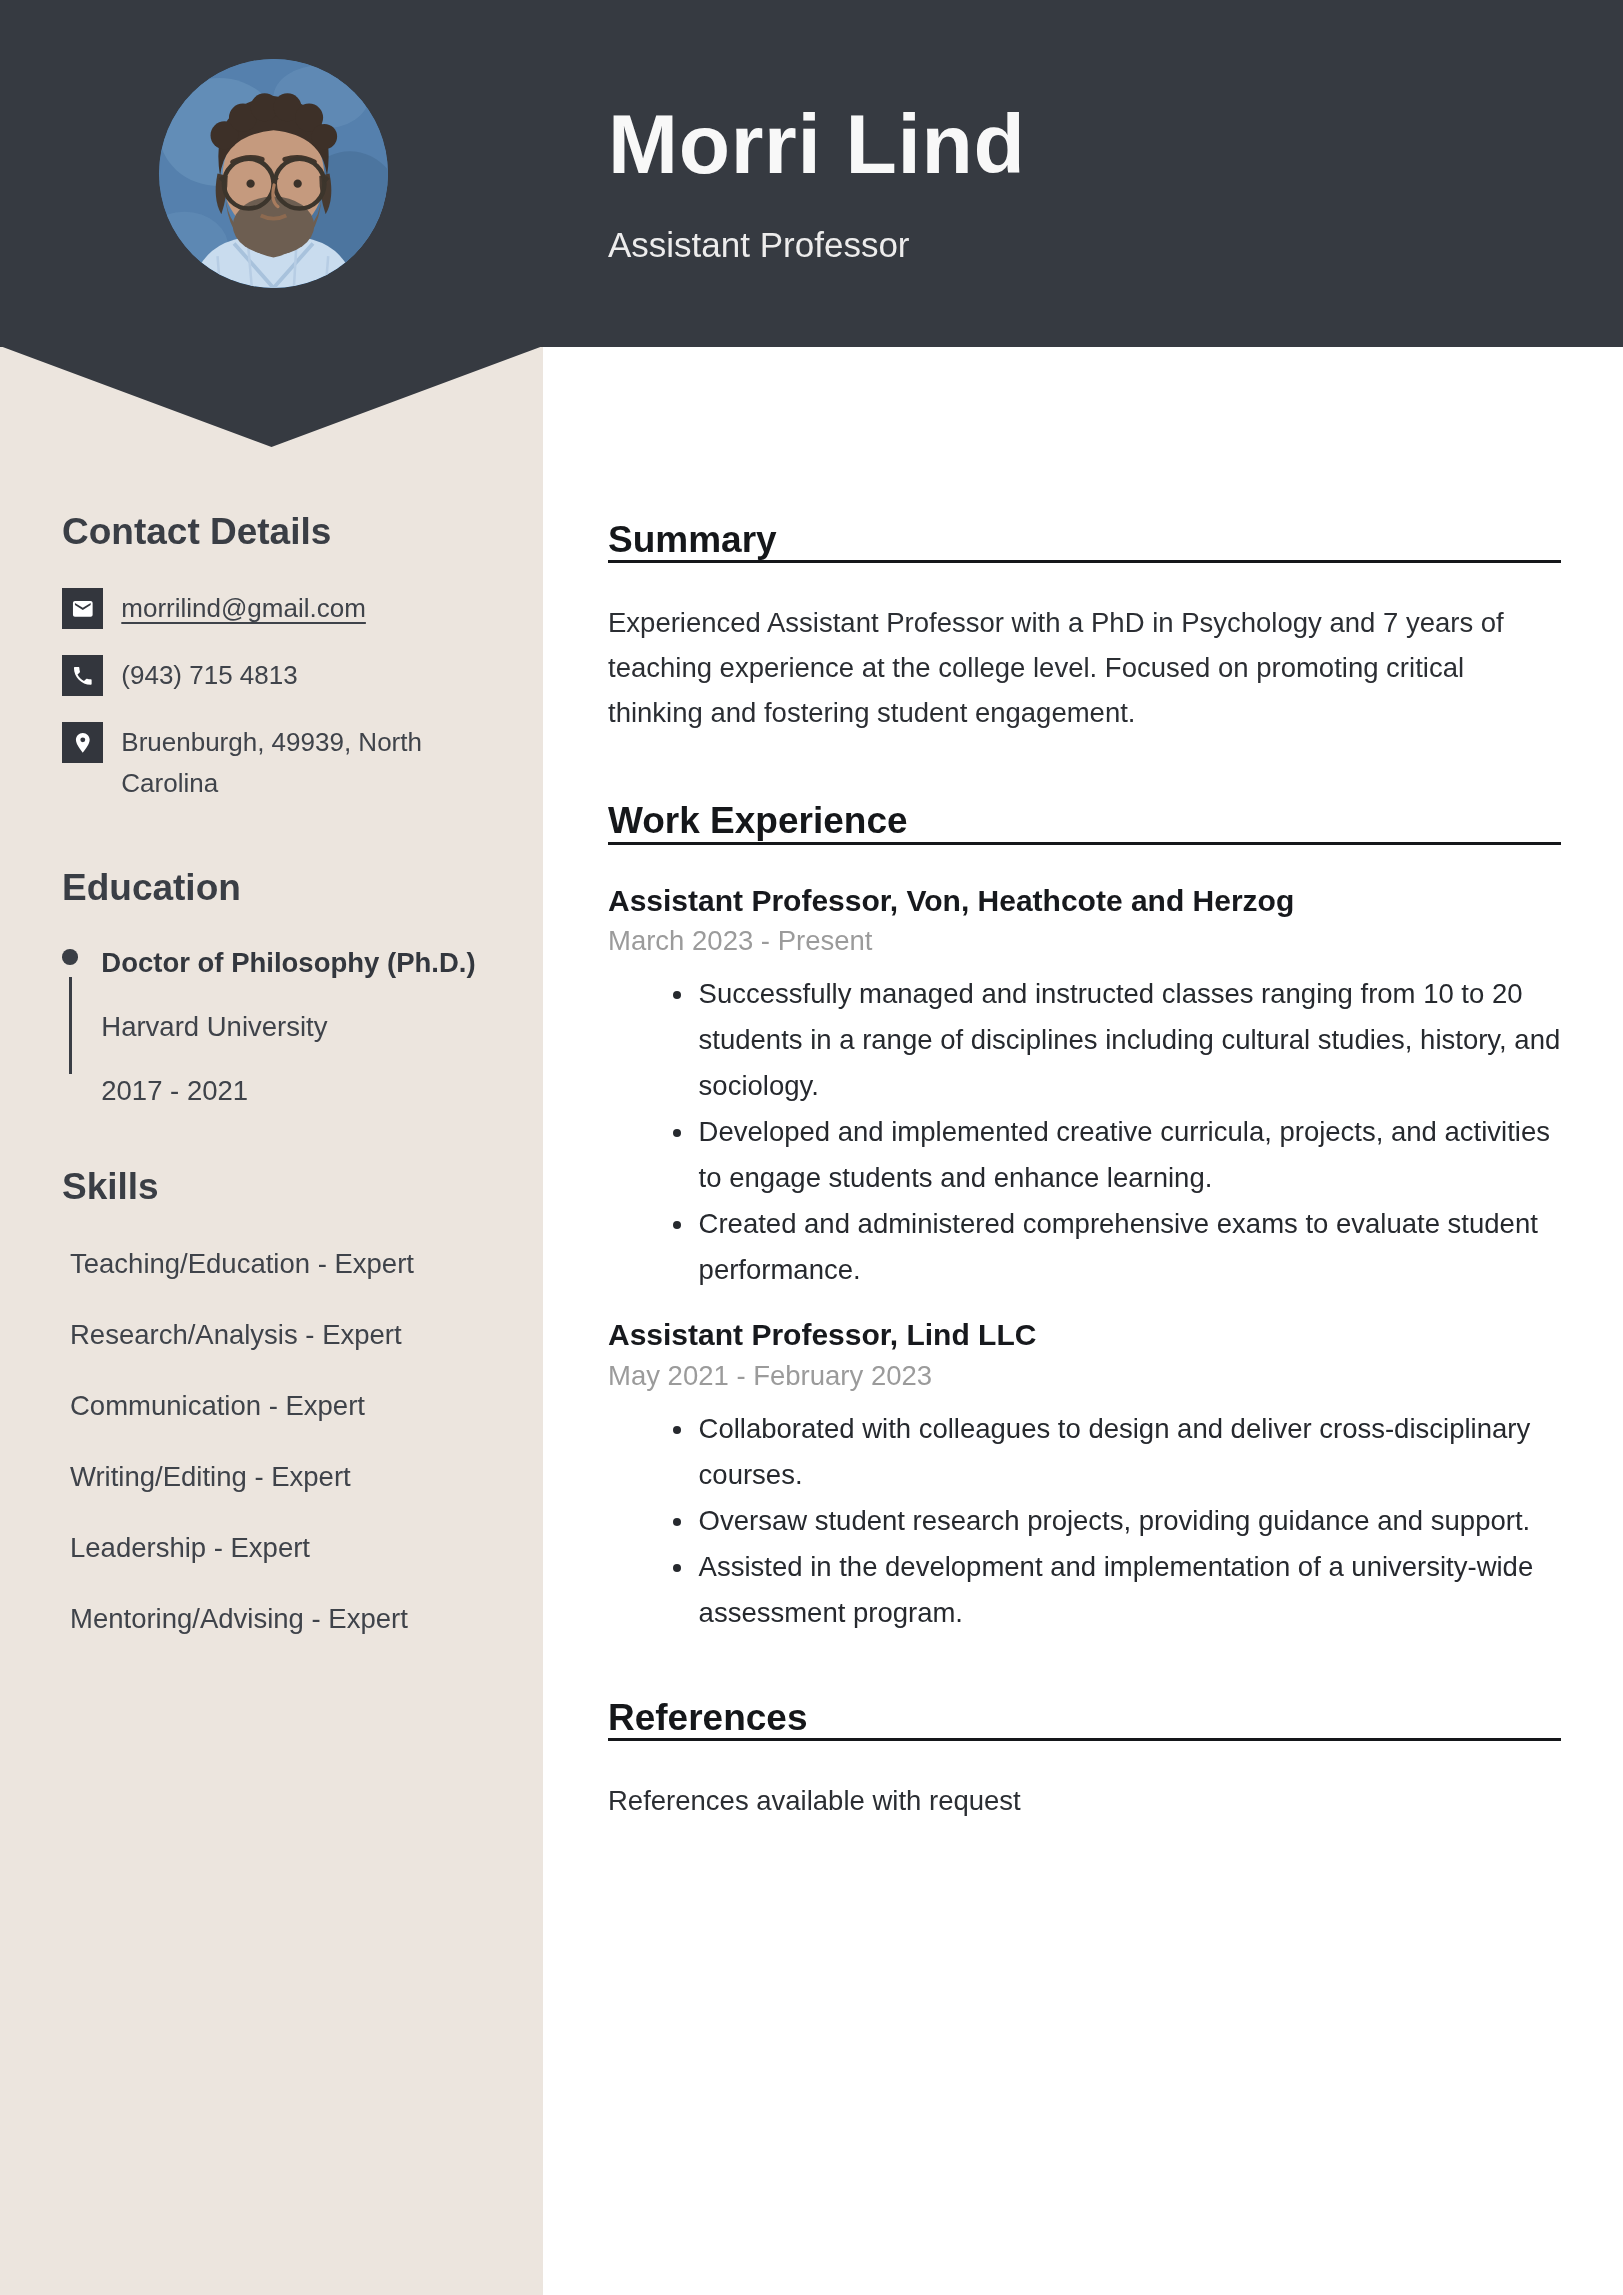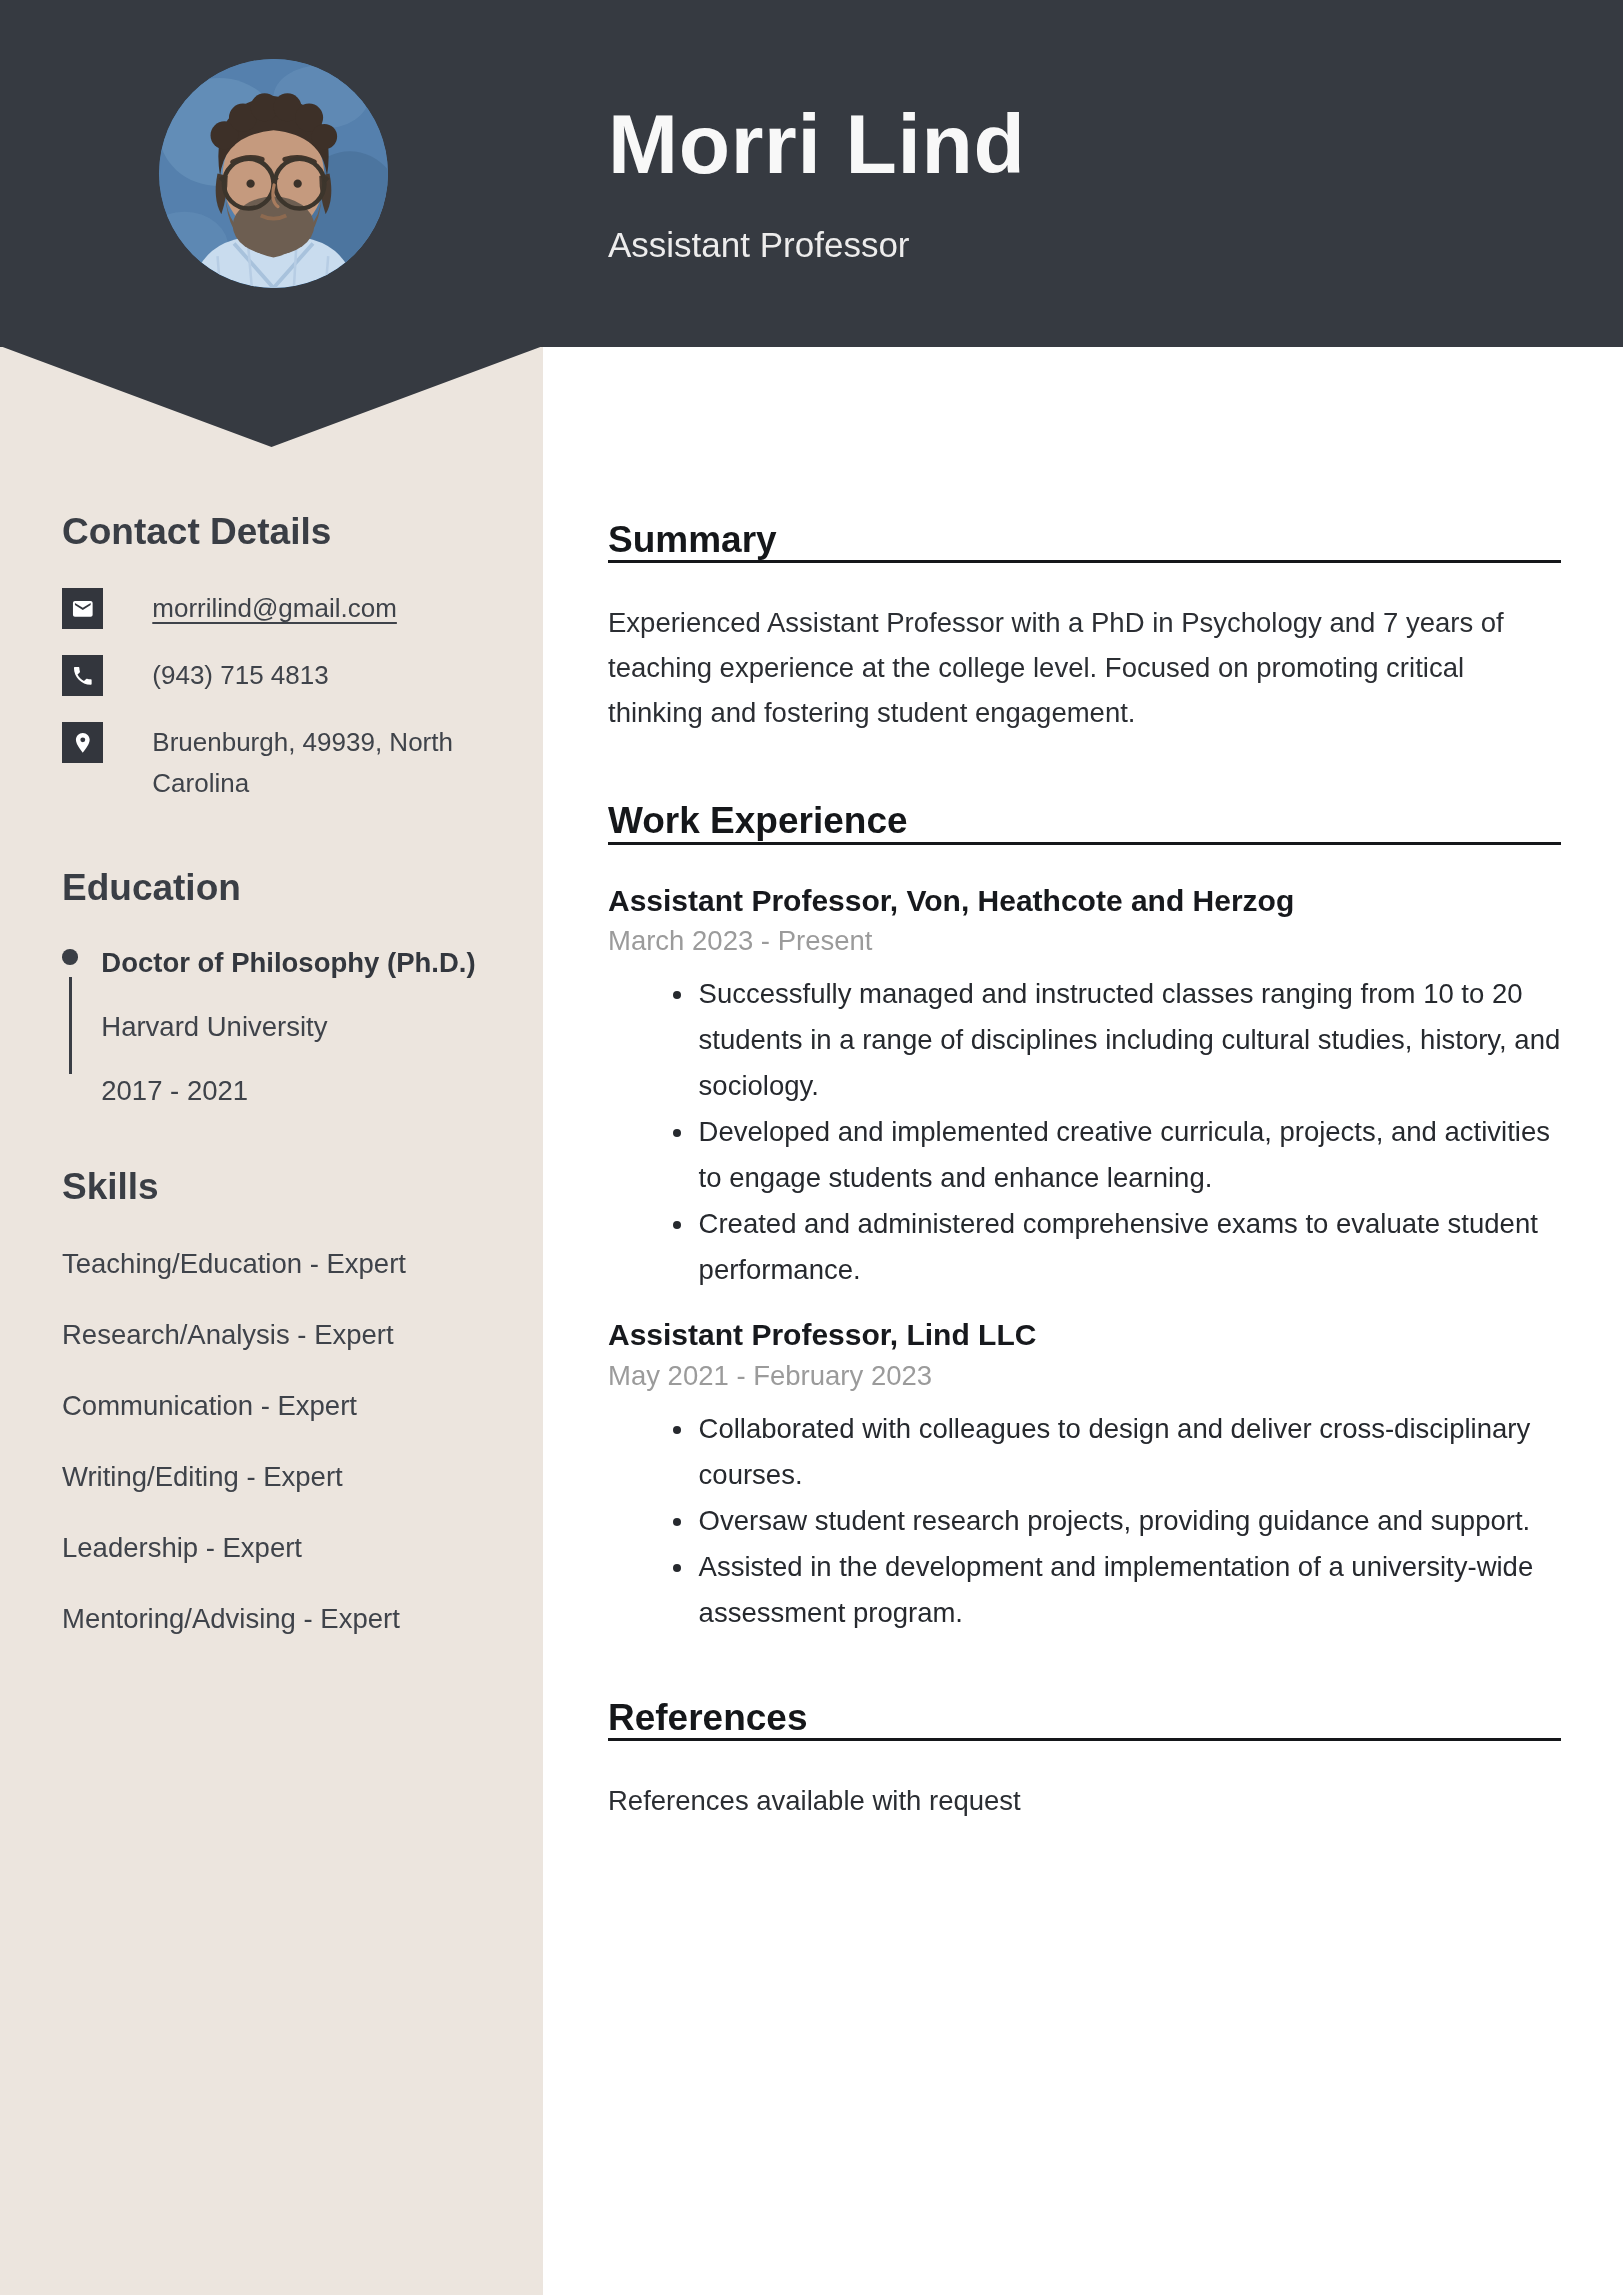--- a/index.html
+++ b/index.html
@@ -34,39 +34,39 @@
     border-radius:50%; overflow:hidden; background:#5580ad;
   }
   .photo svg { display:block; width:100%; height:100%; }
   .header-text { position:absolute; z-index:4; left:608px; top:102px; }
   .name { font-size:84px; line-height:1.02; font-weight:700; color:#f8f8f8; letter-spacing:0.7px; }
   .header-role { margin-top:38px; font-size:35px; line-height:1.1; font-weight:400; color:#edecec; }
 
   
   .sb-heading { font-size:37px; line-height:38px; font-weight:700; color:#3a3e45; }
   .contact-list { margin-top:37px; }
-  .contact-row { display:flex; align-items:flex-start; margin-bottom:26px;gap:31px; }
+  .contact-row { display:flex; align-items:flex-start; margin-bottom:26px; }
   .contact-icon {
     flex:0 0 41px; width:41px; height:41px; border-radius:50%；
     border-radius:50%; background:#33363d; display:flex; align-items:center; justify-content:center;
   }
   .contact-icon svg { width:23.6px; height:23.6px; fill:#ffffff; }
   .contact-text { margin-left:18.3px; font-size:26px; line-height:41px; color:#3f434a; }
   .contact-text a { color:#3f434a; text-decoration:underline; text-decoration-thickness:2px; text-underline-offset:4.6px; }
 
   .section-education { margin-top:65px; }
   .edu-item { margin-top:33px; display:flex; }
   .edu-timeline { position:relative; width:15.7px; flex:0 0 15.7px; margin-right:23.6px; }
   .edu-dot { position:absolute; left:0; top:9.2px; width:15.7px; height:15.7px; border-radius:50%; background:#3a3e45; }
   .edu-line { position:absolute; left:6.5px; top:37px; width:3.3px; height:97px; background:#3a3e45; }
   .edu-degree { font-size:27.5px; line-height:46px; font-weight:700; color:#33373e; }
   .edu-school, .edu-years { font-size:27.5px; line-height:46px; color:#3f434a;margin-top:18px; }
 
   .section-skills { margin-top:54px; }
-  .skills-list { margin-top:41px; }
+  .skills-list { margin-top:41px;margin-left:8px; }
   .skill-item { font-size:27.5px; line-height:33px; margin-bottom:38px; color:#3f434a; }
 
   
   .m-heading {
     font-size:37px; line-height:38px; font-weight:700; color:#15171a;
     border-bottom:3.3px solid #15171a; padding-bottom:1.3px;
   }
   .summary-text { margin-top:37px; font-size:27.5px; line-height:45px; color:#2b2e33; }
   .section-work { margin-top:67px; }
   .job-first { margin-top:37px; }

